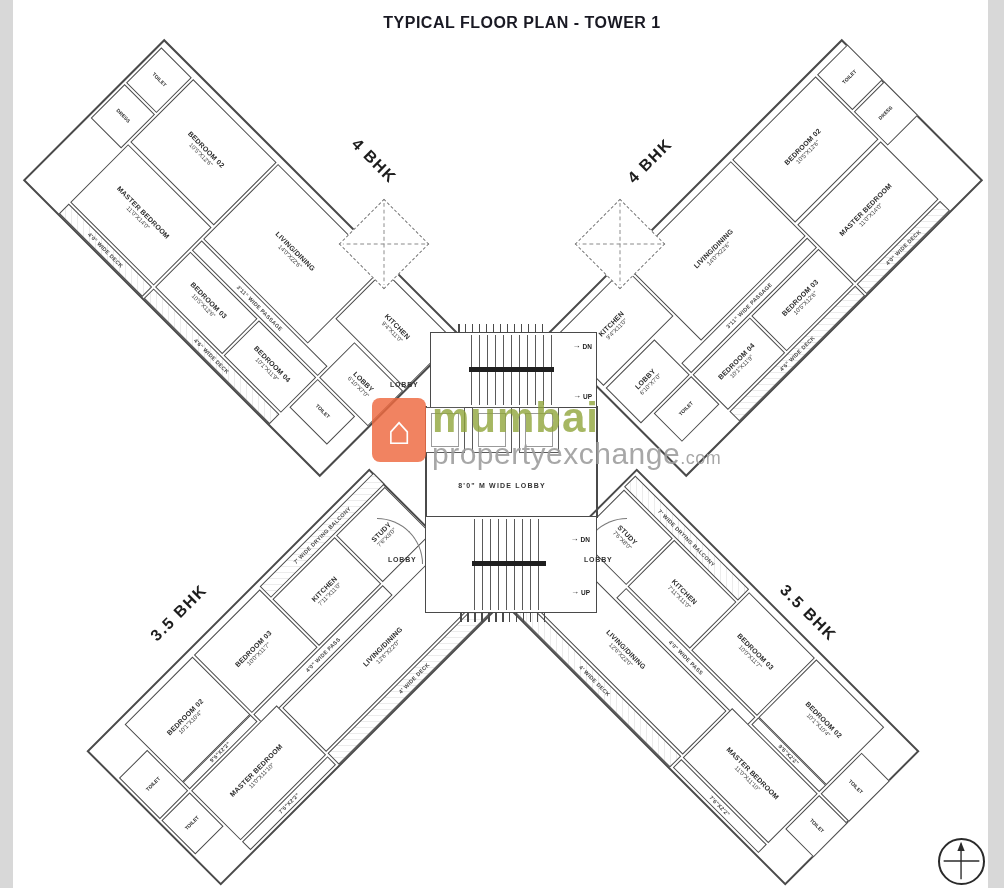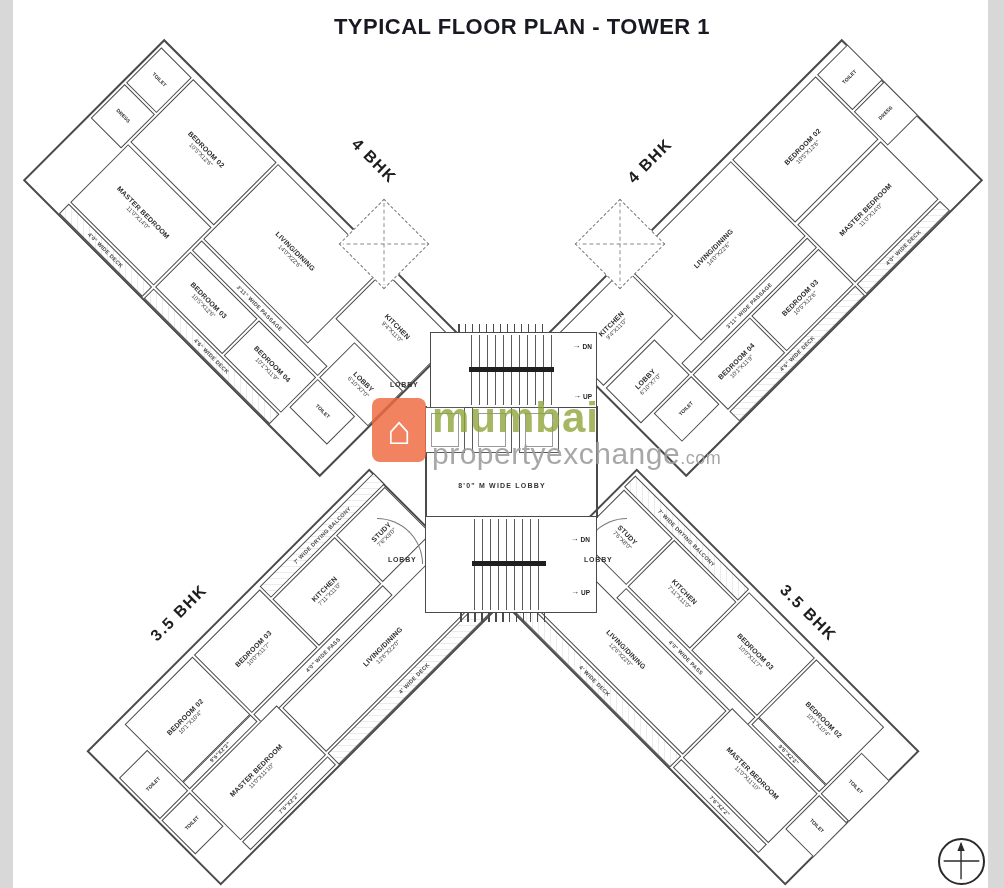--- a/index.html
+++ b/index.html
@@ -10,21 +10,21 @@
     font-family: "Liberation Sans", sans-serif;
     overflow: hidden;
     color: #2e2e2e;
   }
   .edge { position:absolute; top:0; bottom:0; background: var(--edge-gray); }
   .edge.l { left:0; width:13px; }
   .edge.r { right:0; width:16px; }
 
   .title {
     position:absolute; top:14px; left:40px; right:0;
-    text-align:center; font-size:22px; font-weight:700;
+    text-align:center; font-size:16px; font-weight:700;
     color: var(--title-ink); letter-spacing:.5px; white-space:nowrap;
   }
 
   .wing { position:absolute; border:2px solid var(--wall); background:#fff; }
   .rm {
     position:absolute; border:1px solid var(--wall); background:#fff;
     display:flex; flex-direction:column; align-items:center; justify-content:center;
     text-align:center; line-height:1.15; overflow:hidden;
   }
   .rm .nm { font-size:7px; font-weight:700; color:#2d2d2d; letter-spacing:.2px; }

